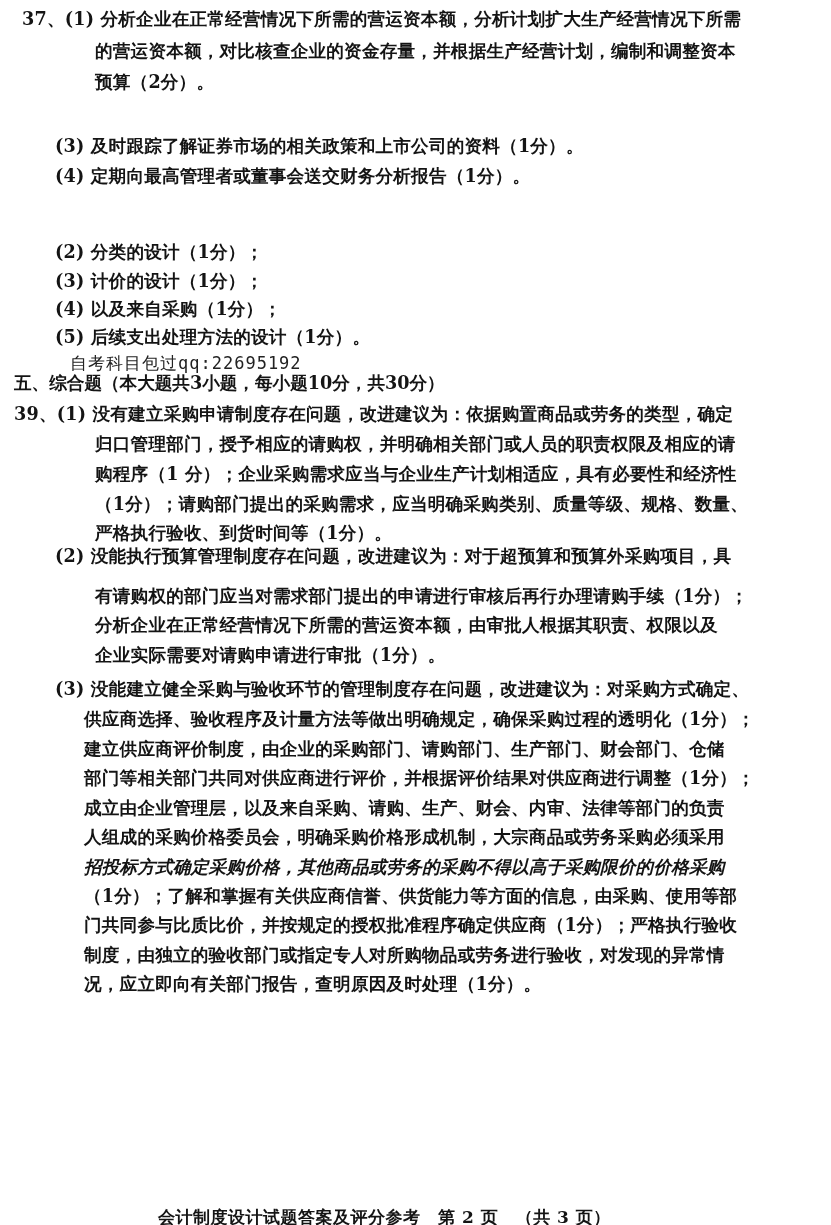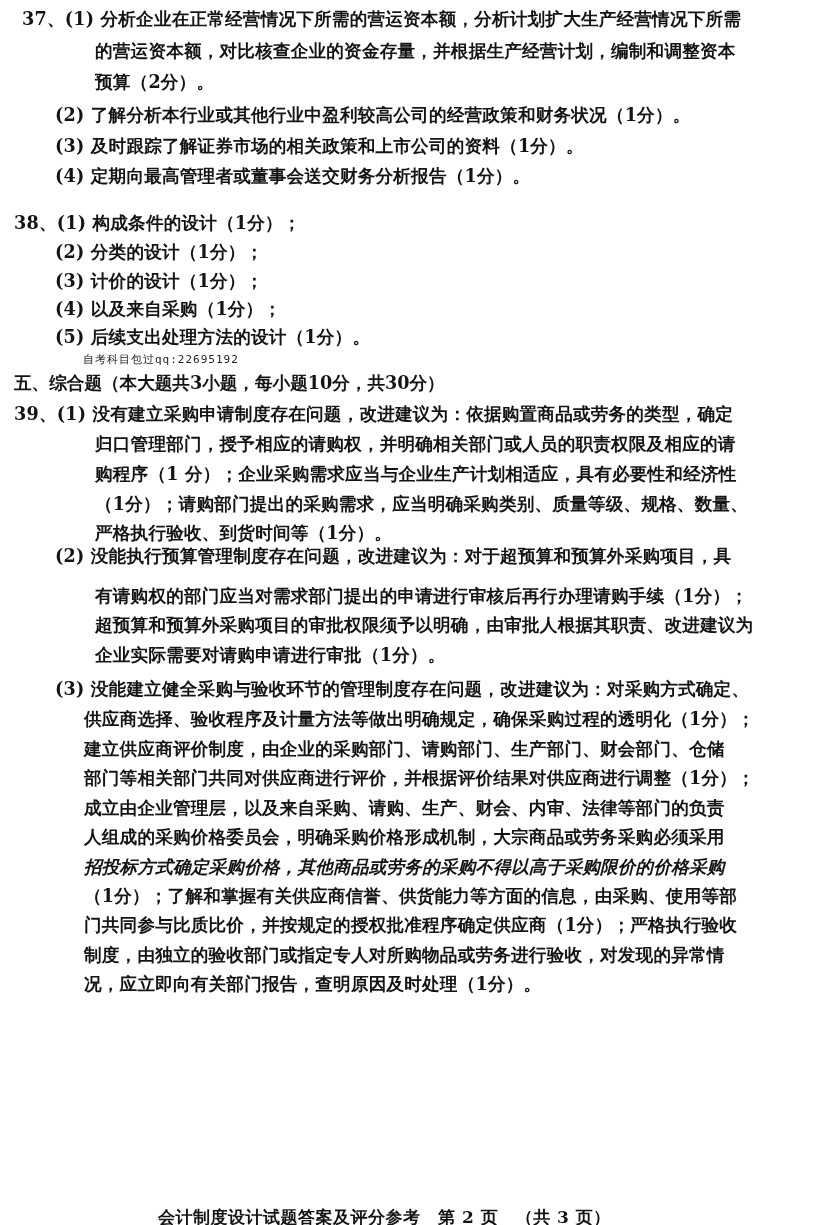--- a/index.html
+++ b/index.html
@@ -26,26 +26,25 @@
     font-size: 17.6px;
     line-height: 22px;
     font-weight: bold;
     letter-spacing: 0.2px;
   }
   .qnum {
     display: inline-block;
   }
   .wm {
     position: absolute;
-    font-size: 11px;
+    font-size: 17px;
     font-weight: normal;
     color: #222;
     letter-spacing: 1px;
     font-family: "DejaVu Sans Mono", "Liberation Mono", monospace;
-    margin-left: 13px;
   }
   .section {
     position: absolute;
     white-space: nowrap;
     font-size: 17.6px;
     line-height: 22px;
     font-weight: bold;
   }
   .footer {
     position: absolute;
@@ -61,33 +60,27 @@
 <body>
 
 <div class="page">
 
   <div class="line" style="left:22px;top:8px;">
     <span class="qnum">37、</span><span>(1)</span>&nbsp;<span>分析企业在正常经营情况下所需的营运资本额，分析计划扩大生产经营情况下所需</span>
   </div>
   <div class="line" style="left:95px;top:40px;">的营运资本额，对比核查企业的资金存量，并根据生产经营计划，编制和调整资本</div>
   <div class="line" style="left:95px;top:71px;">预算（2分）。</div>
 
-  <div class="line" style="left:55px;top:104px;">
-    <span>(2)</span>&nbsp;<span>了解分析本行业或其他行业中盈利较高公司的经营政策和财务状况（1分）。</span>
-  </div>
   <div class="line" style="left:55px;top:135px;">
     <span>(3)</span>&nbsp;<span>及时跟踪了解证券市场的相关政策和上市公司的资料（1分）。</span>
   </div>
   <div class="line" style="left:55px;top:165px;">
     <span>(4)</span>&nbsp;<span>定期向最高管理者或董事会送交财务分析报告（1分）。</span>
   </div>
 
-  <div class="line" style="left:14px;top:212px;">
-    <span class="qnum">38、</span><span>(1)</span>&nbsp;<span>构成条件的设计（1分）；</span>
-  </div>
   <div class="line" style="left:55px;top:241px;">
     <span>(2)</span>&nbsp;<span>分类的设计（1分）；</span>
   </div>
   <div class="line" style="left:55px;top:270px;">
     <span>(3)</span>&nbsp;<span>计价的设计（1分）；</span>
   </div>
   <div class="line" style="left:55px;top:298px;">
     <span>(4)</span>&nbsp;<span>以及来自采购（1分）；</span>
   </div>
   <div class="line" style="left:55px;top:326px;">
@@ -103,21 +96,21 @@
   </div>
   <div class="line" style="left:95px;top:433px;">归口管理部门，授予相应的请购权，并明确相关部门或人员的职责权限及相应的请</div>
   <div class="line" style="left:95px;top:463px;">购程序（1 分）；企业采购需求应当与企业生产计划相适应，具有必要性和经济性</div>
   <div class="line" style="left:95px;top:493px;">（1分）；请购部门提出的采购需求，应当明确采购类别、质量等级、规格、数量、</div>
   <div class="line" style="left:95px;top:522px;">严格执行验收、到货时间等（1分）。</div>
 
   <div class="line" style="left:55px;top:545px;">
     <span>(2)</span>&nbsp;<span>没能执行预算管理制度存在问题，改进建议为：对于超预算和预算外采购项目，具</span>
   </div>
   <div class="line" style="left:95px;top:585px;">有请购权的部门应当对需求部门提出的申请进行审核后再行办理请购手续（1分）；</div>
-  <div class="line" style="left:95px;top:614px;">超预算和预算外采购项目的审批权限须予以明确，由审批人根据其职责、改进建议为</div>
+  <div class="line" style="left:95px;top:614px;">分析企业在正常经营情况下所需的营运资本额，由审批人根据其职责、权限以及</div>
   <div class="line" style="left:95px;top:644px;">企业实际需要对请购申请进行审批（1分）。</div>
 
   <div class="line" style="left:55px;top:678px;">
     <span>(3)</span>&nbsp;<span>没能建立健全采购与验收环节的管理制度存在问题，改进建议为：对采购方式确定、</span>
   </div>
   <div class="line" style="left:84px;top:708px;">供应商选择、验收程序及计量方法等做出明确规定，确保采购过程的透明化（1分）；</div>
   <div class="line" style="left:84px;top:738px;">建立供应商评价制度，由企业的采购部门、请购部门、生产部门、财会部门、仓储</div>
   <div class="line" style="left:84px;top:767px;">部门等相关部门共同对供应商进行评价，并根据评价结果对供应商进行调整（1分）；</div>
   <div class="line" style="left:84px;top:797px;">成立由企业管理层，以及来自采购、请购、生产、财会、内审、法律等部门的负责</div>
   <div class="line" style="left:84px;top:826px;">人组成的采购价格委员会，明确采购价格形成机制，大宗商品或劳务采购必须采用</div>

